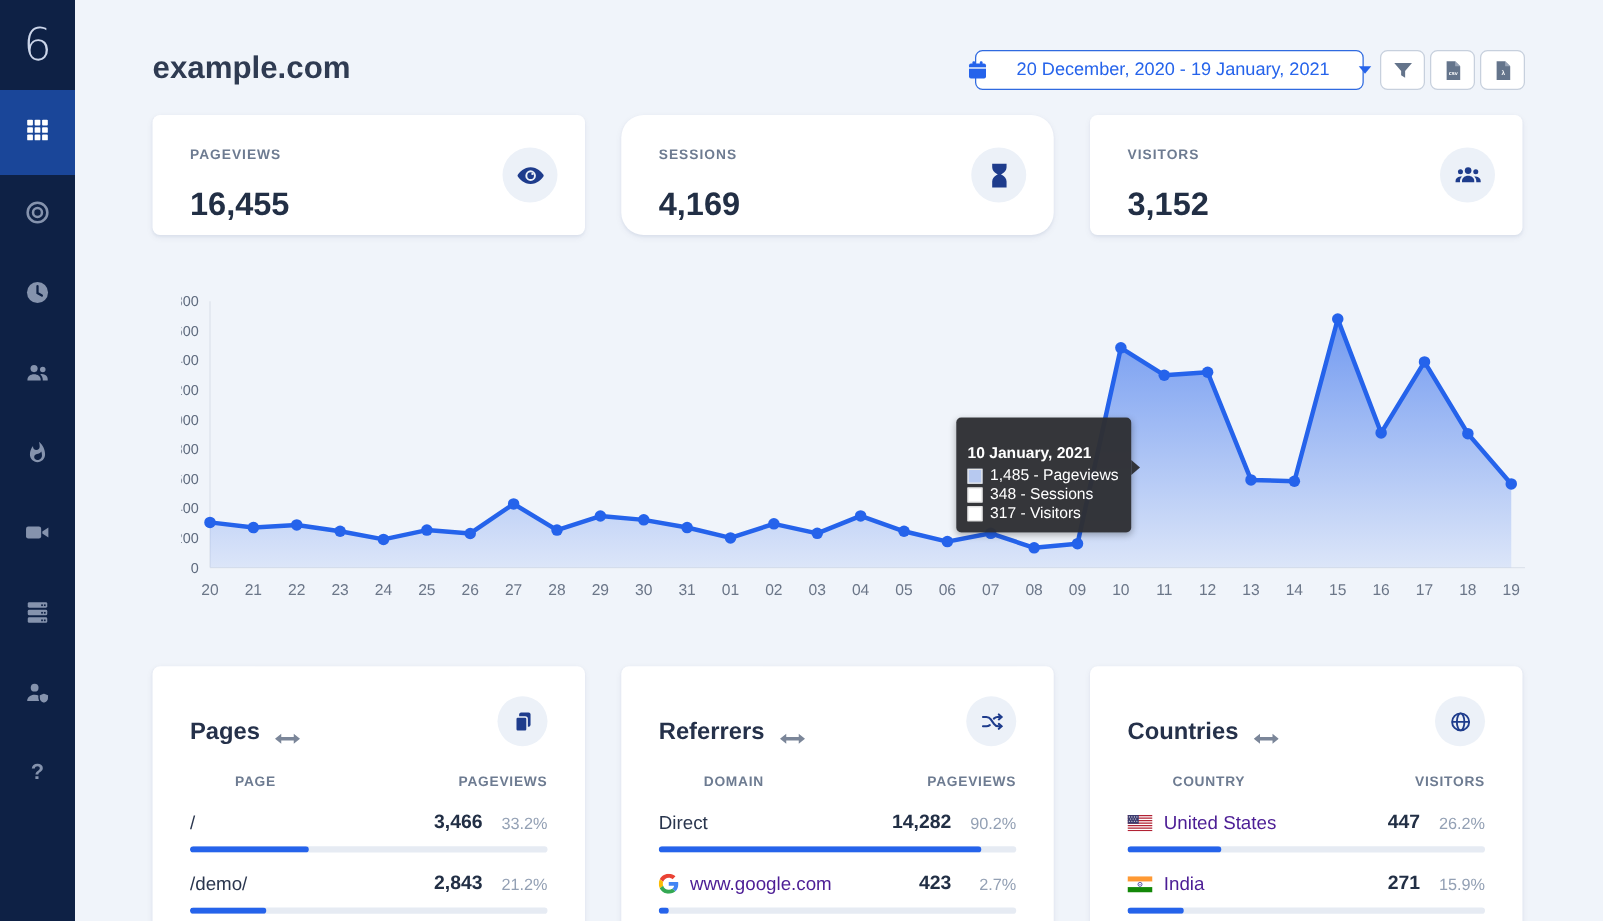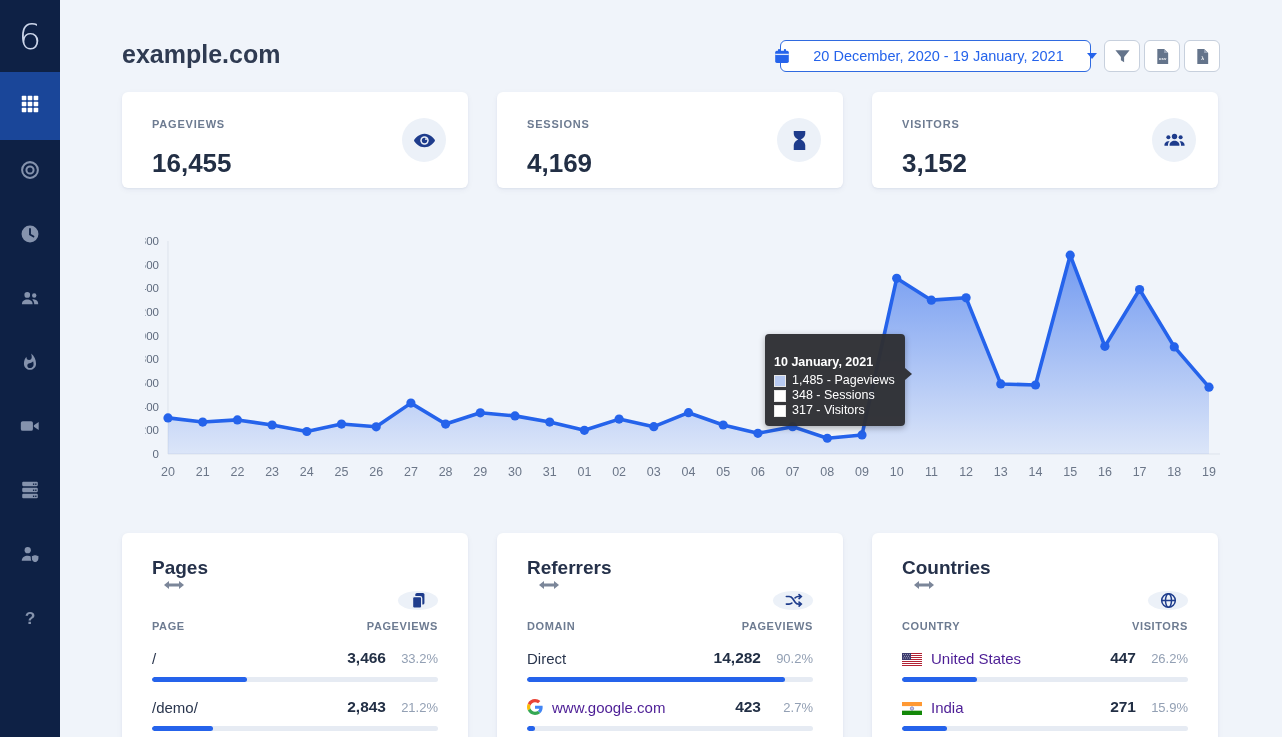--- a/index.html
+++ b/index.html
@@ -49,28 +49,28 @@
   .tooltip-row { display:flex; align-items:center; gap:6px; font-size:12.5px; line-height:15px; }
   .swatch { width:12px; height:12px; display:inline-block; border:1px solid #e7e7e7; }
   .tooltip-arrow { position:absolute; right:-7px; top:34px; width:0; height:0;
                    border-top:6px solid transparent; border-bottom:6px solid transparent;
                    border-left:7px solid rgba(46,48,52,.97); }
 
   
   .panel { position:absolute; top:533px; width:346px; height:240px; background:#ffffff;
            border-radius:6px 6px 0 0; box-shadow:0 1px 2px rgba(15,35,95,.05), 0 2px 6px rgba(15,35,95,.05);
            padding:24px 30px 0 30px; }
-  .panel-head { display:flex; align-items:flex-start; height:40px;flex-direction:column; }
+  .panel-head { display:flex; align-items:flex-end; height:40px; }
   .panel-title { font-size:19px; font-weight:700; color:#25314a; }
   .resize-icon { margin-left:12px; color:#7b8699; display:flex; }
   .panel-action { margin-left:auto; width:40px; height:40px; border-radius:50%; background:#ecf1f8;
                   display:flex; align-items:center; justify-content:center; color:#1e3c8c; cursor:pointer; }
   .panel-action svg { width:19px; height:19px; }
   .tbl-head { display:flex; justify-content:space-between; margin-top:23px;
-              font-size:11px; font-weight:700; letter-spacing:.6px; color:#6d7b91; }
+              font-size:11px; font-weight:700; letter-spacing:.6px; color:#6d7b91;margin-left:36px; }
   .tbl-row { margin-top:17px; }
   .tbl-line { display:flex; align-items:center; }
   .row-label { font-size:15px; color:#29354d; display:flex; align-items:center; gap:9px; }
   .row-label.link { color:#4c1d95; cursor:pointer; }
   .row-right { margin-left:auto; display:flex; align-items:center; }
   .row-value { font-size:15.5px; font-weight:700; color:#222f45; }
   .row-pct { width:52px; text-align:right; font-size:13px; color:#93a0b4; }
   .bar-track { margin-top:10px; width:100%; height:5px; background:#e6ebf3; border-radius:3px; overflow:hidden; }
   .bar-fill { height:100%; background:#2563eb; border-radius:3px; }
   .flag { width:20px; height:13px; border-radius:2px; display:block; }
@@ -222,21 +222,21 @@
     <div class="stat-value">16,455</div>
     <div class="icon-circle">
       <svg viewBox="0 0 24 24">
         <path fill="currentColor" d="M12 5C6.6 5 2.7 9.2 1.3 11.3c-.3.4-.3 1 0 1.4C2.7 14.8 6.6 19 12 19s9.3-4.2 10.7-6.3c.3-.4.3-1 0-1.4C21.3 9.2 17.4 5 12 5z"></path>
         <circle cx="12" cy="12" r="4.4" fill="#ecf1f8"></circle>
         <circle cx="12" cy="12" r="2.8" fill="currentColor"></circle>
         <rect x="12.7" y="9.7" width="1.7" height="1.7" fill="#ecf1f8"></rect>
       </svg>
     </div>
   </div>
-  <div class="stat-card" style="left:497px;">
+  <div class="stat-card" style="left:497px;border-radius:18px;">
     <div class="stat-label">SESSIONS</div>
     <div class="stat-value">4,169</div>
     <div class="icon-circle">
       <svg viewBox="0 0 24 24" fill="currentColor">
         <path d="M6 2h12v3c0 2.3-1.6 4.3-3.7 5.5l-1 .5 1 .5C16.4 12.7 18 14.7 18 17v5H6v-5c0-2.3 1.6-4.3 3.7-5.5l1-.5-1-.5C7.6 9.3 6 7.3 6 5V2z"></path>
       </svg>
     </div>
   </div>
   <div class="stat-card" style="left:872px;">
     <div class="stat-label">VISITORS</div>

